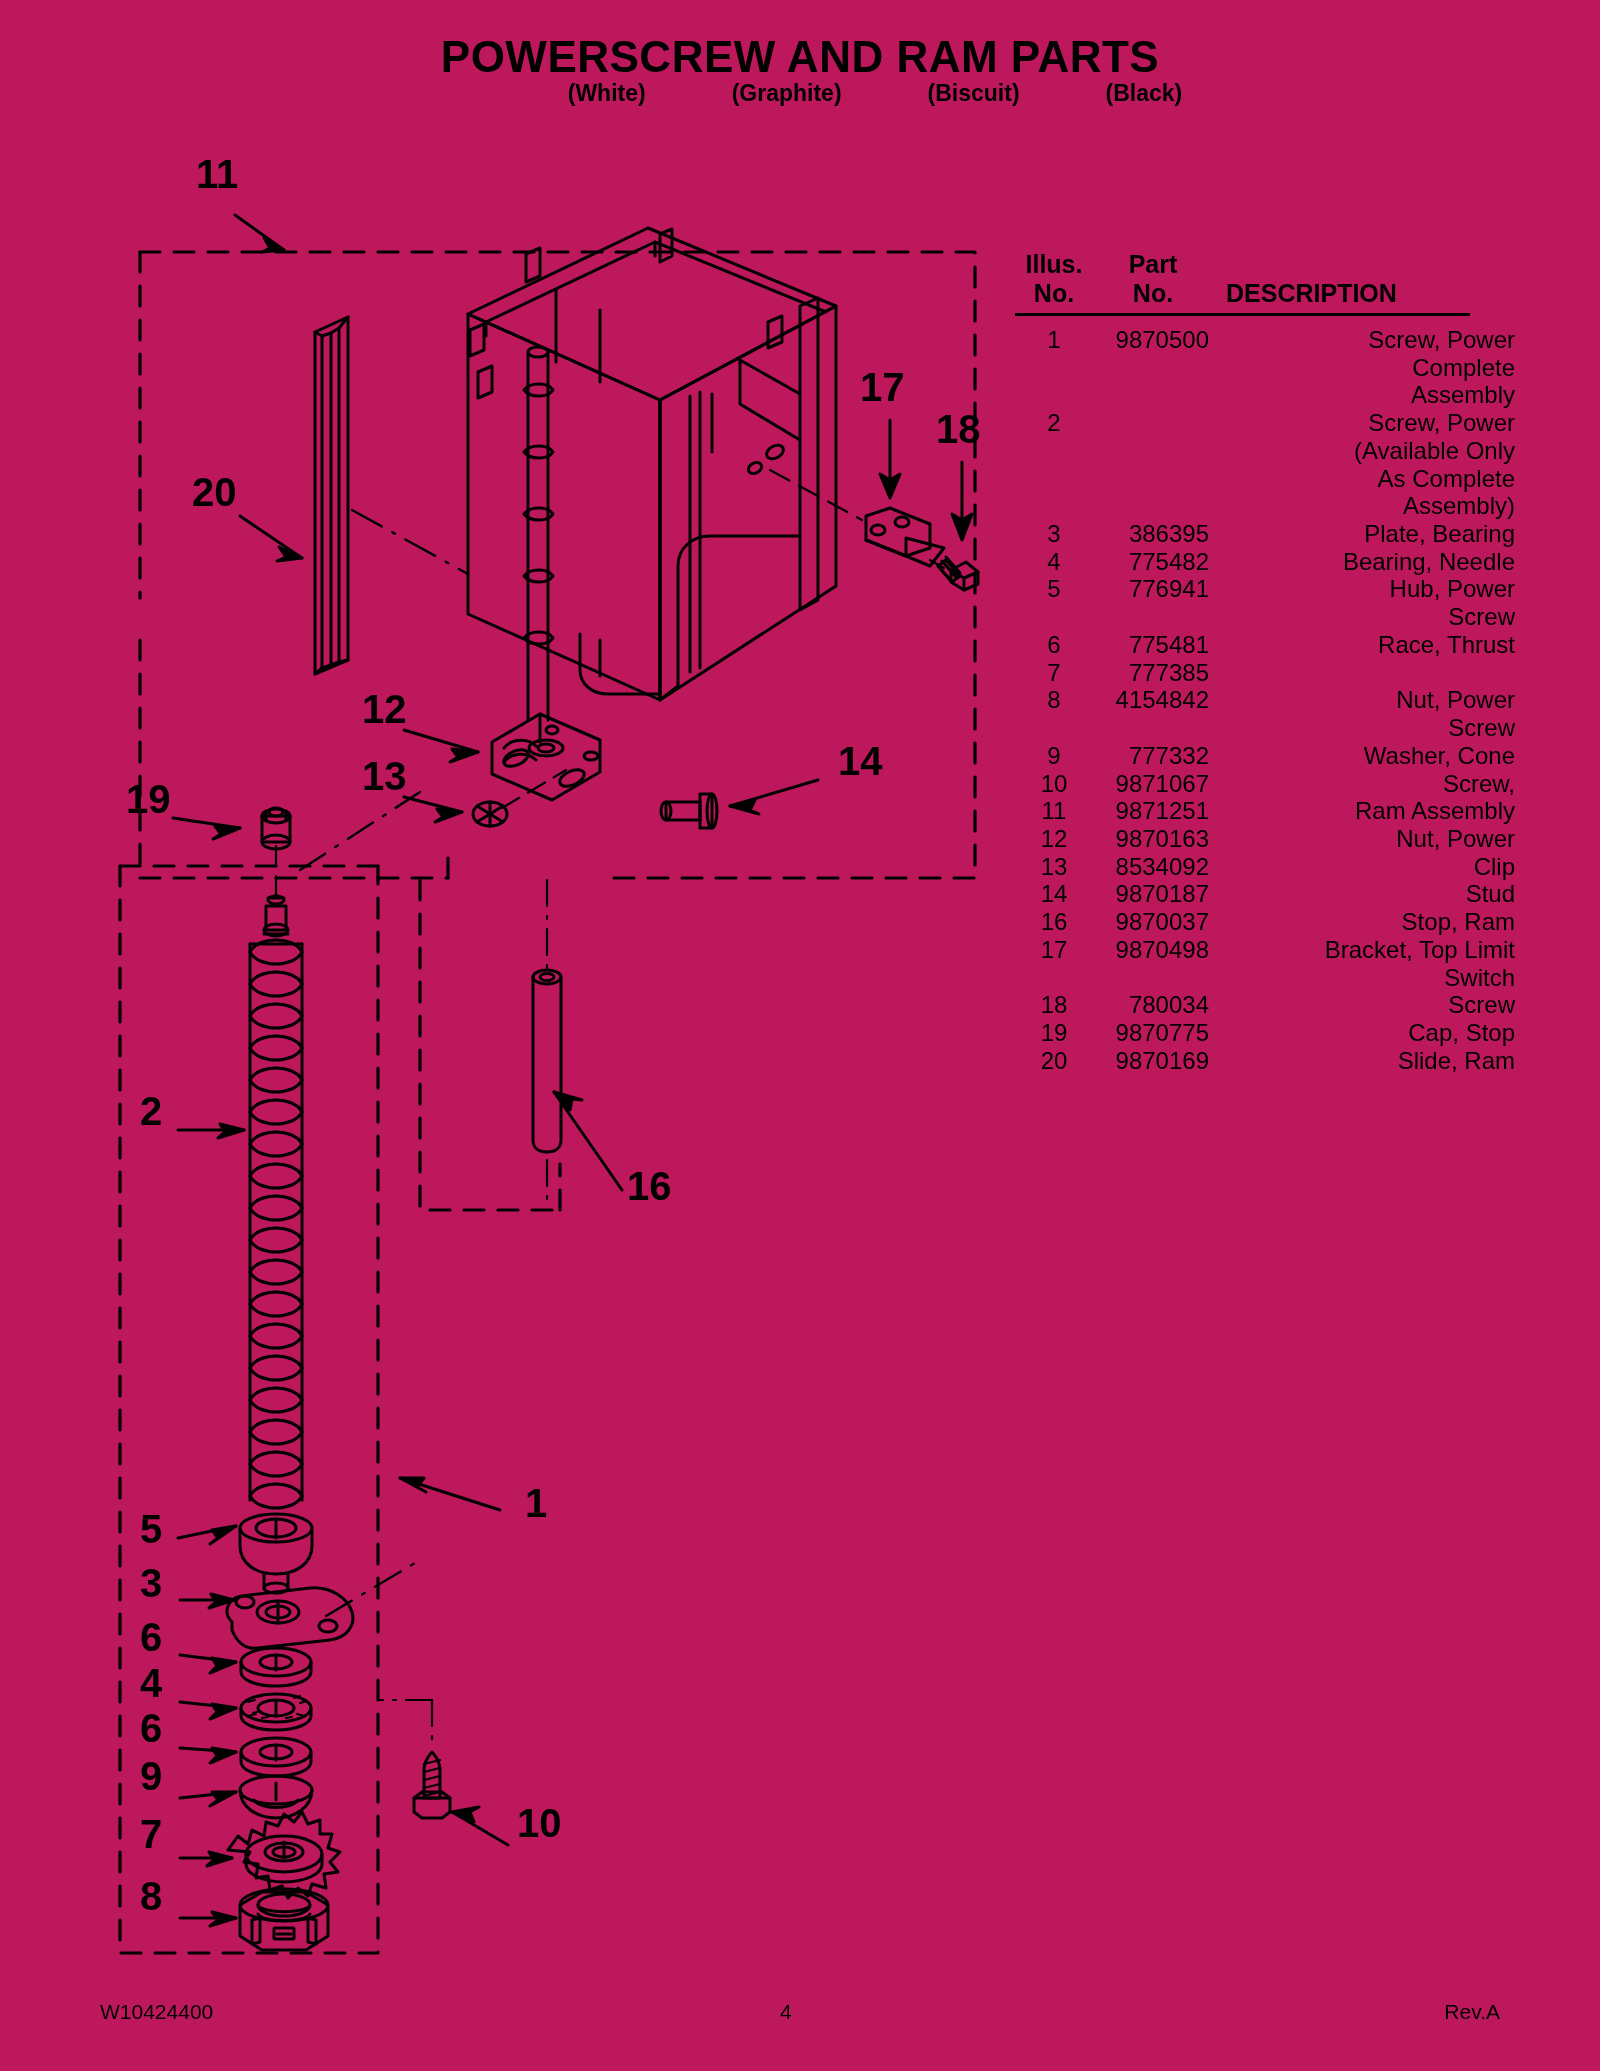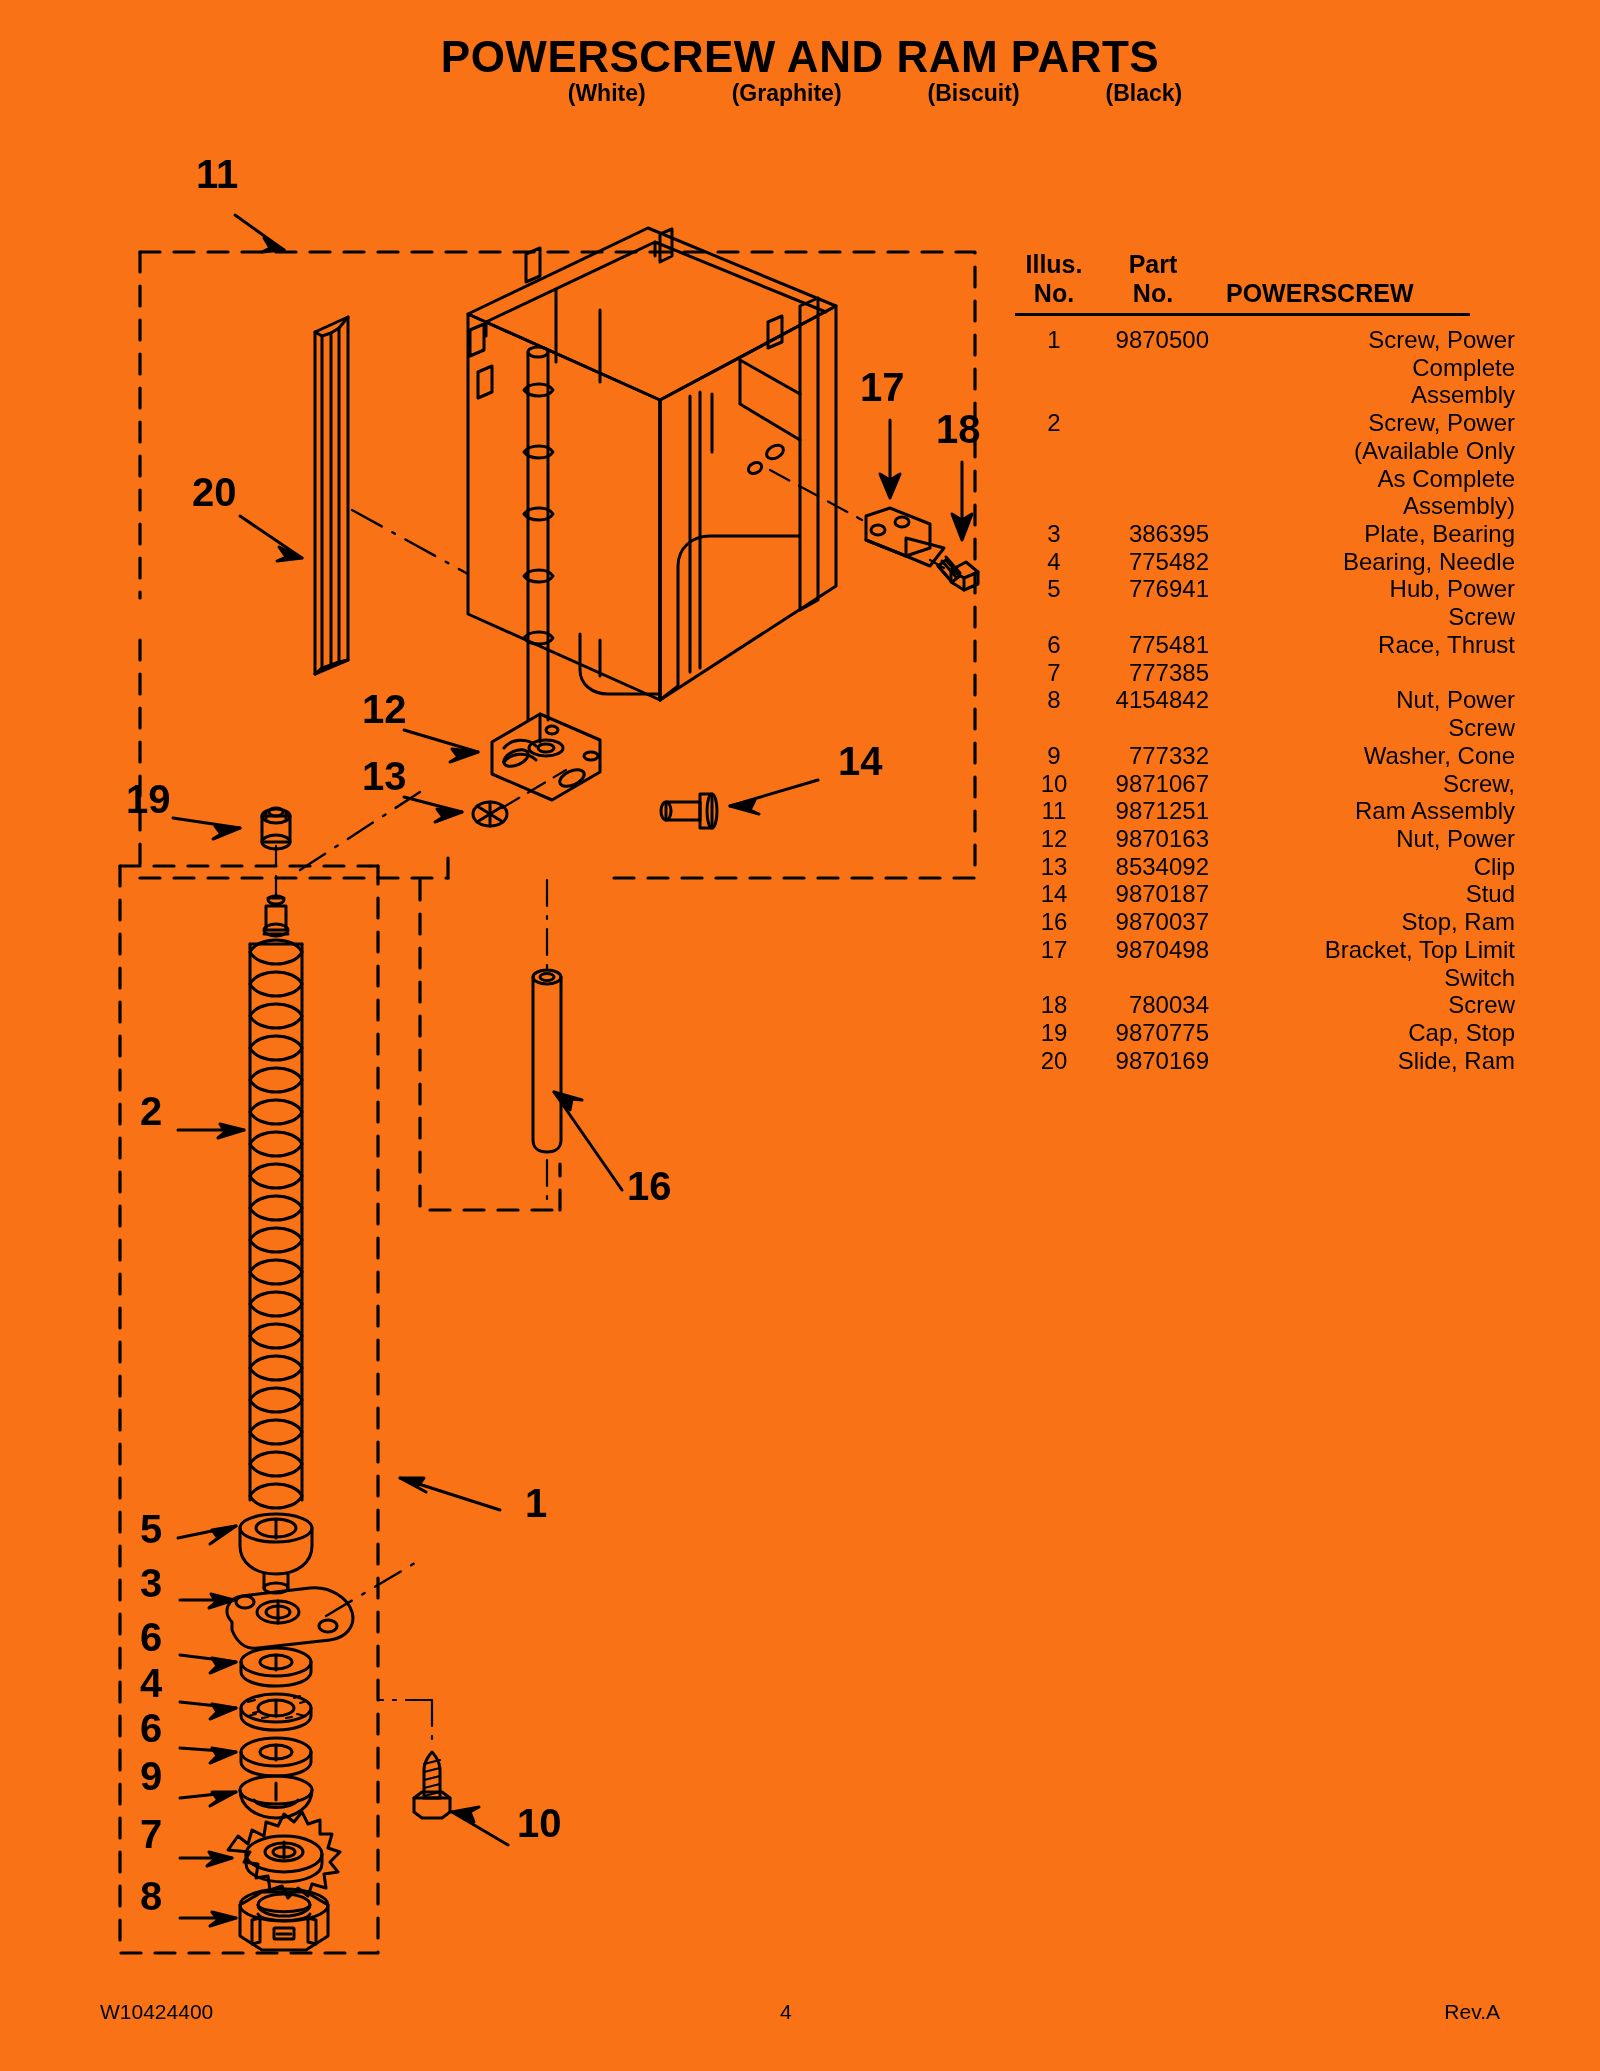--- a/index.html
+++ b/index.html
@@ -9,21 +9,21 @@
     background: #ffffff;
   }
   body {
     font-family: "Liberation Sans", sans-serif;
     color: #000000;
   }
   #page {
     position: relative;
     width: 1600px;
     height: 2071px;
-    background: #f97316;
+    background: #be185d;
     overflow: hidden;
   }
 
   
   #header {
     position: absolute;
     top: 34px;
     left: 0;
     width: 1600px;
     text-align: center;
@@ -540,21 +540,21 @@
       <div class="c1">
         <div>Illus.</div>
         <div>No.</div>
       </div>
       <div class="c2">
         <div>Part</div>
         <div>No.</div>
       </div>
       <div class="c3">
         <div>&nbsp;</div>
-        <div>POWERSCREW</div>
+        <div>DESCRIPTION</div>
       </div>
     </div>
     <div class="rule"></div>
     <div id="table-body">
         <div class="prow">
           <div class="illus">1</div>
           <div class="part">9870500</div>
           <div class="desc"><span>Screw, Power</span><span class="cont">Complete</span><span class="cont">Assembly</span></div>
         </div>
         <div class="prow">

